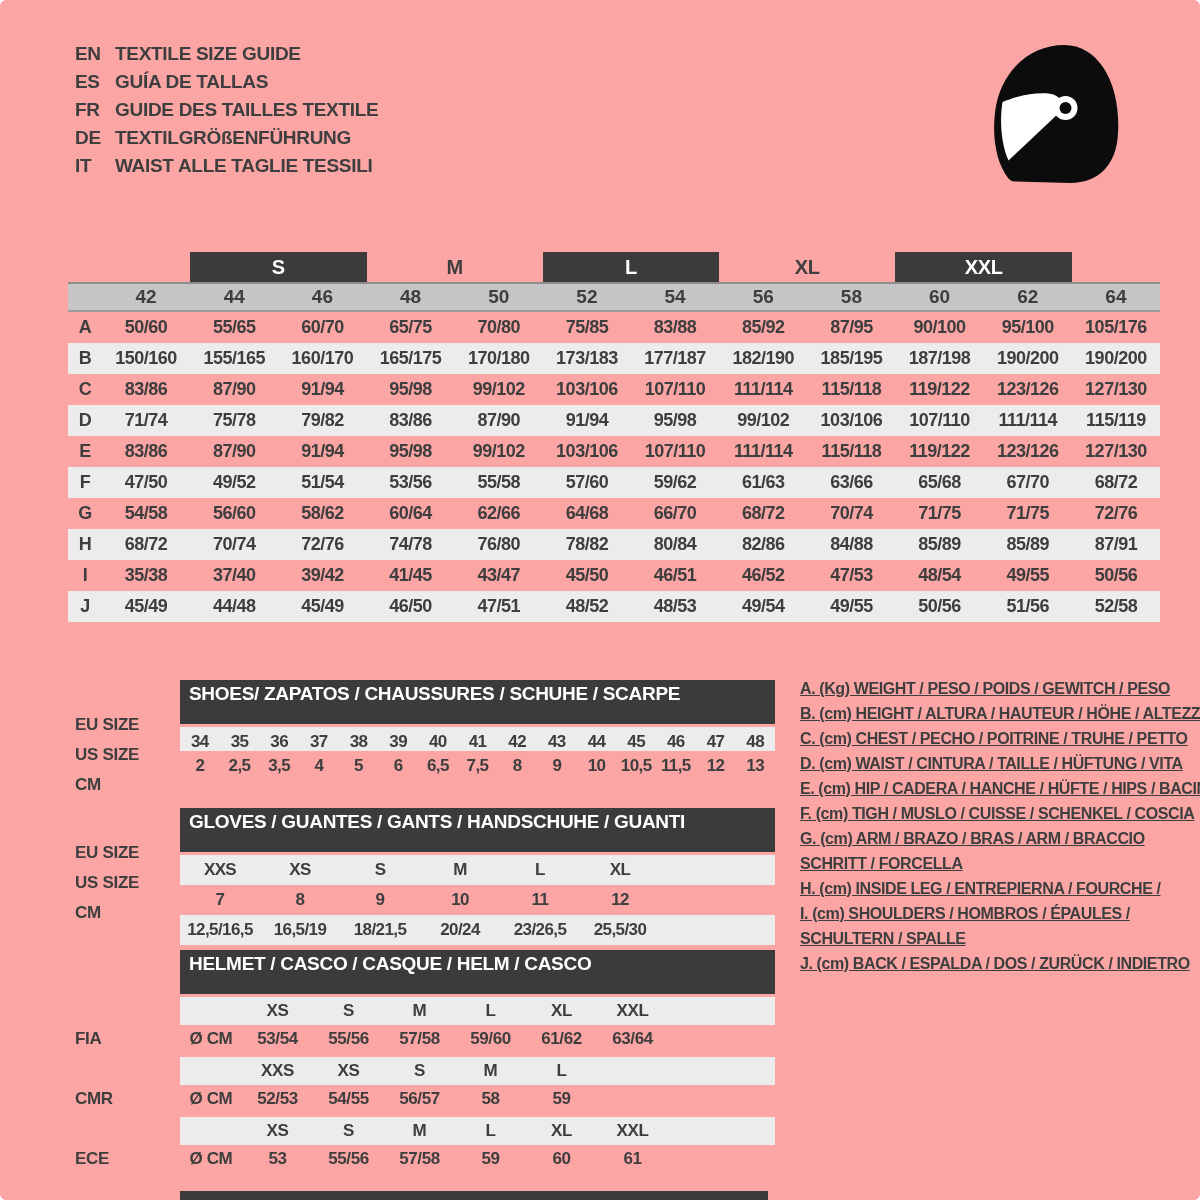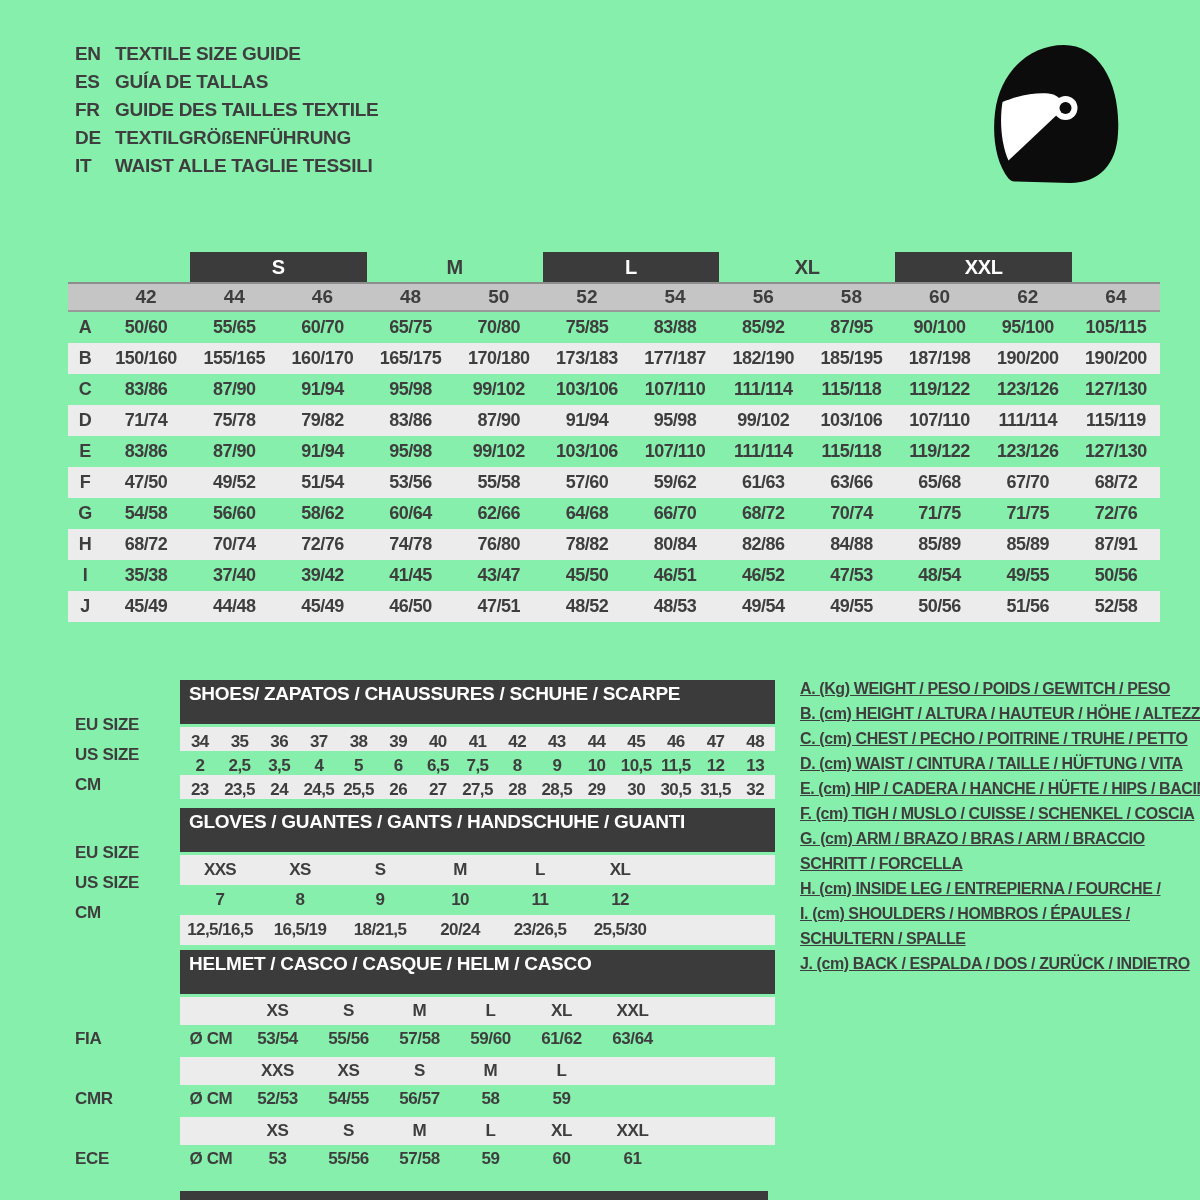--- a/index.html
+++ b/index.html
@@ -1,17 +1,17 @@
 <!DOCTYPE html>
 <html><head>
 <meta charset="utf-8">
 <style>
   html,body{margin:0;padding:0;background:#fff;}
   body{width:1200px;height:1200px;font-family:"Liberation Sans",sans-serif;font-weight:700;color:#3e3e3e;}
-  .stage{position:relative;width:1200px;height:1200px;overflow:hidden;background:#86efac;}
+  .stage{position:relative;width:1200px;height:1200px;overflow:hidden;background:#fca5a5;border-radius:6px;}
 
   
   .lang-block{position:absolute;left:75px;top:40px;}
   .lang-row{display:flex;height:28px;line-height:28px;font-size:19px;letter-spacing:-0.3px;}
   .lang-code{width:40px;}
   .lang-label{white-space:nowrap;}
 
   
   .helmet-icon{position:absolute;left:980px;top:33px;width:150px;height:162px;}
 
@@ -123,21 +123,21 @@
           <div class="c">55/65</div>
           <div class="c">60/70</div>
           <div class="c">65/75</div>
           <div class="c">70/80</div>
           <div class="c">75/85</div>
           <div class="c">83/88</div>
           <div class="c">85/92</div>
           <div class="c">87/95</div>
           <div class="c">90/100</div>
           <div class="c">95/100</div>
-          <div class="c">105/115</div>
+          <div class="c">105/176</div>
         </div>
         <div class="grid13 t-row alt">
           <div class="lt">B</div>
           <div class="c">150/160</div>
           <div class="c">155/165</div>
           <div class="c">160/170</div>
           <div class="c">165/175</div>
           <div class="c">170/180</div>
           <div class="c">173/183</div>
           <div class="c">177/187</div>
@@ -300,37 +300,20 @@
           <div class="c">6,5</div>
           <div class="c">7,5</div>
           <div class="c">8</div>
           <div class="c">9</div>
           <div class="c">10</div>
           <div class="c">10,5</div>
           <div class="c">11,5</div>
           <div class="c">12</div>
           <div class="c">13</div>
         </div>
-        <div class="shoes-grid row-gray">
-          <div class="c">23</div>
-          <div class="c">23,5</div>
-          <div class="c">24</div>
-          <div class="c">24,5</div>
-          <div class="c">25,5</div>
-          <div class="c">26</div>
-          <div class="c">27</div>
-          <div class="c">27,5</div>
-          <div class="c">28</div>
-          <div class="c">28,5</div>
-          <div class="c">29</div>
-          <div class="c">30</div>
-          <div class="c">30,5</div>
-          <div class="c">31,5</div>
-          <div class="c">32</div>
-        </div>
       </div>
     <div id="shoes-labels">
         <div class="side-label" style="top: 30px;">EU SIZE</div>
         <div class="side-label" style="top: 60px;">US SIZE</div>
         <div class="side-label" style="top: 90px;">CM</div>
       </div>
   </div>
 
   <div class="section sec-gloves">
     <div class="sec-bar">GLOVES / GUANTES / GANTS / HANDSCHUHE / GUANTI</div>

